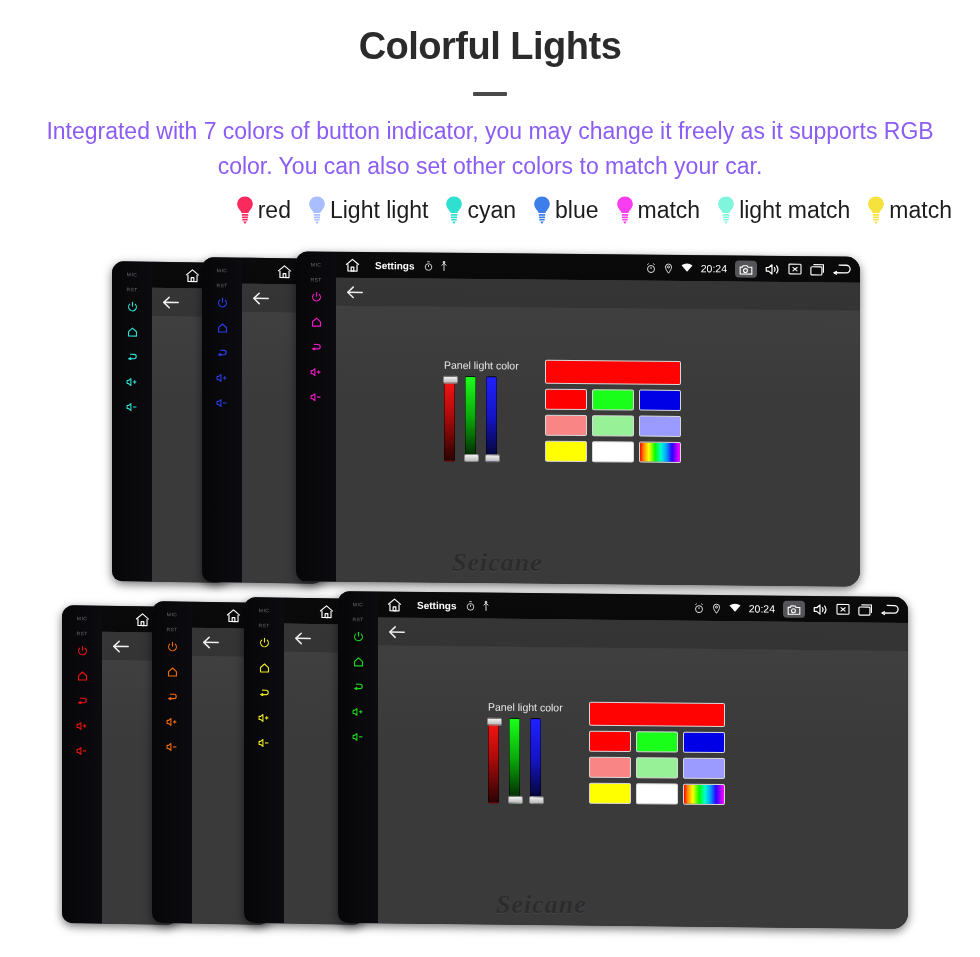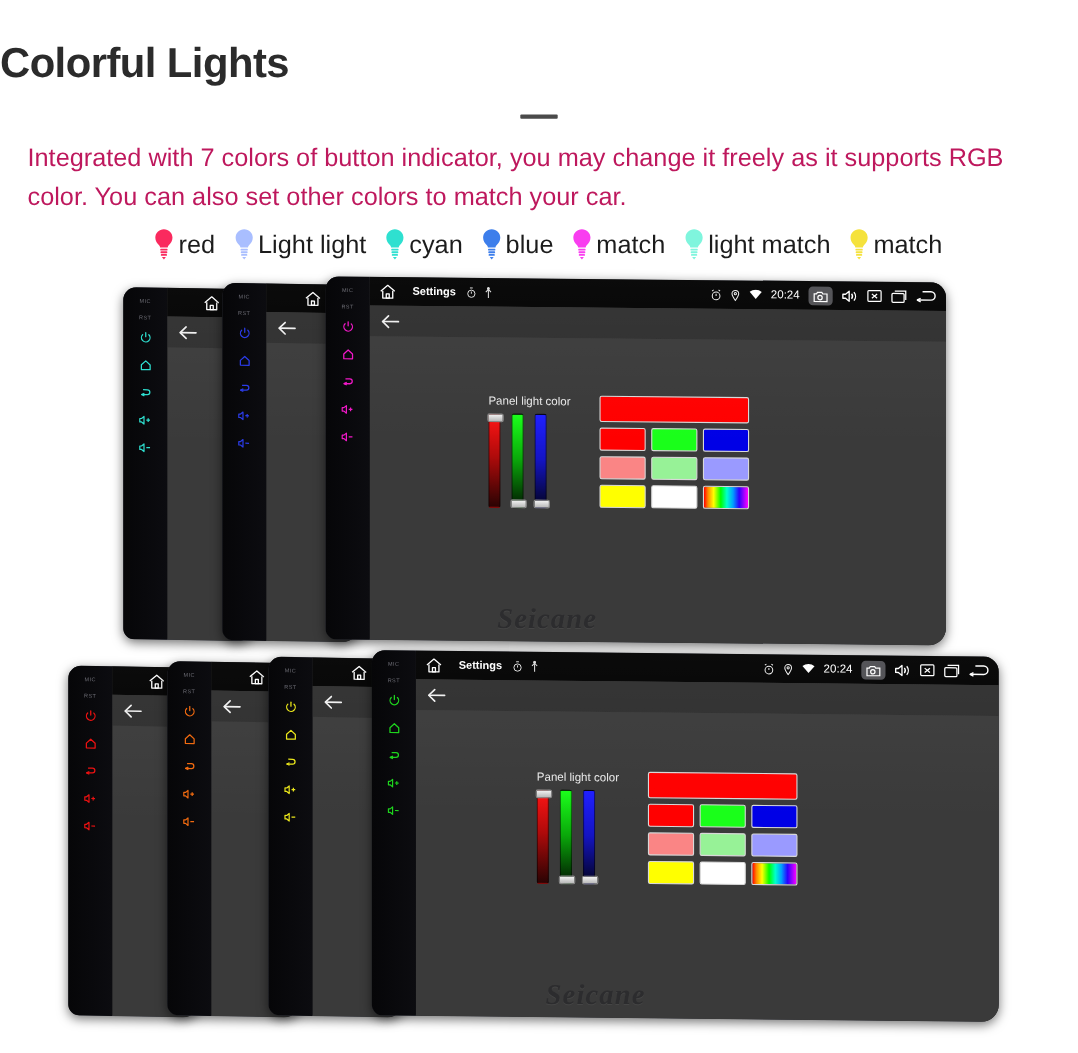--- a/index.html
+++ b/index.html
@@ -5,37 +5,37 @@
   * { box-sizing: border-box; margin: 0; padding: 0; }
   body {
     width: 980px; height: 957px;
     background: #ffffff;
     font-family: "Liberation Sans", sans-serif;
     overflow: hidden;
     position: relative;
   }
 
   
-  .header { text-align: left; padding-top: 38px; }
+  .header { text-align: center; padding-top: 26px; }
   .page-title {
     font-size: 38px; font-weight: bold; color: #2b2b2b;
     letter-spacing: -0.5px; line-height: 1.1;
   }
   .divider {
     width: 34px; height: 4px; background: #4a4a4a;
     margin: 24px auto 18px auto; border-radius: 1px;
   }
   .subtitle {
-    font-size: 23px; color: #be185d; line-height: 1.55;
+    font-size: 23px; color: #8b5cf6; line-height: 1.55;
     max-width: 930px; margin: 0 auto; font-weight: 400;
   }
 
   
   .legend {
-    display: flex; justify-content: center; align-items: center;
+    display: flex; justify-content: flex-end; align-items: center;
     gap: 0px; margin-top: 10px; padding: 0 28px; margin-left: 16px;
   }
   .legend-item { display: flex; align-items: center; gap: 3px; margin-right: 16px; }
   .legend-item:last-child { margin-right: 0; }
   .bulb { width: 20px; height: 30px; flex: 0 0 auto; display: block; }
   .legend-label { font-size: 23px; color: #1c1c1c; white-space: nowrap; }
 
   
   .group { position: absolute; }
   #group-top { left: 0px; top: 252px; width: 980px; height: 338px; }

